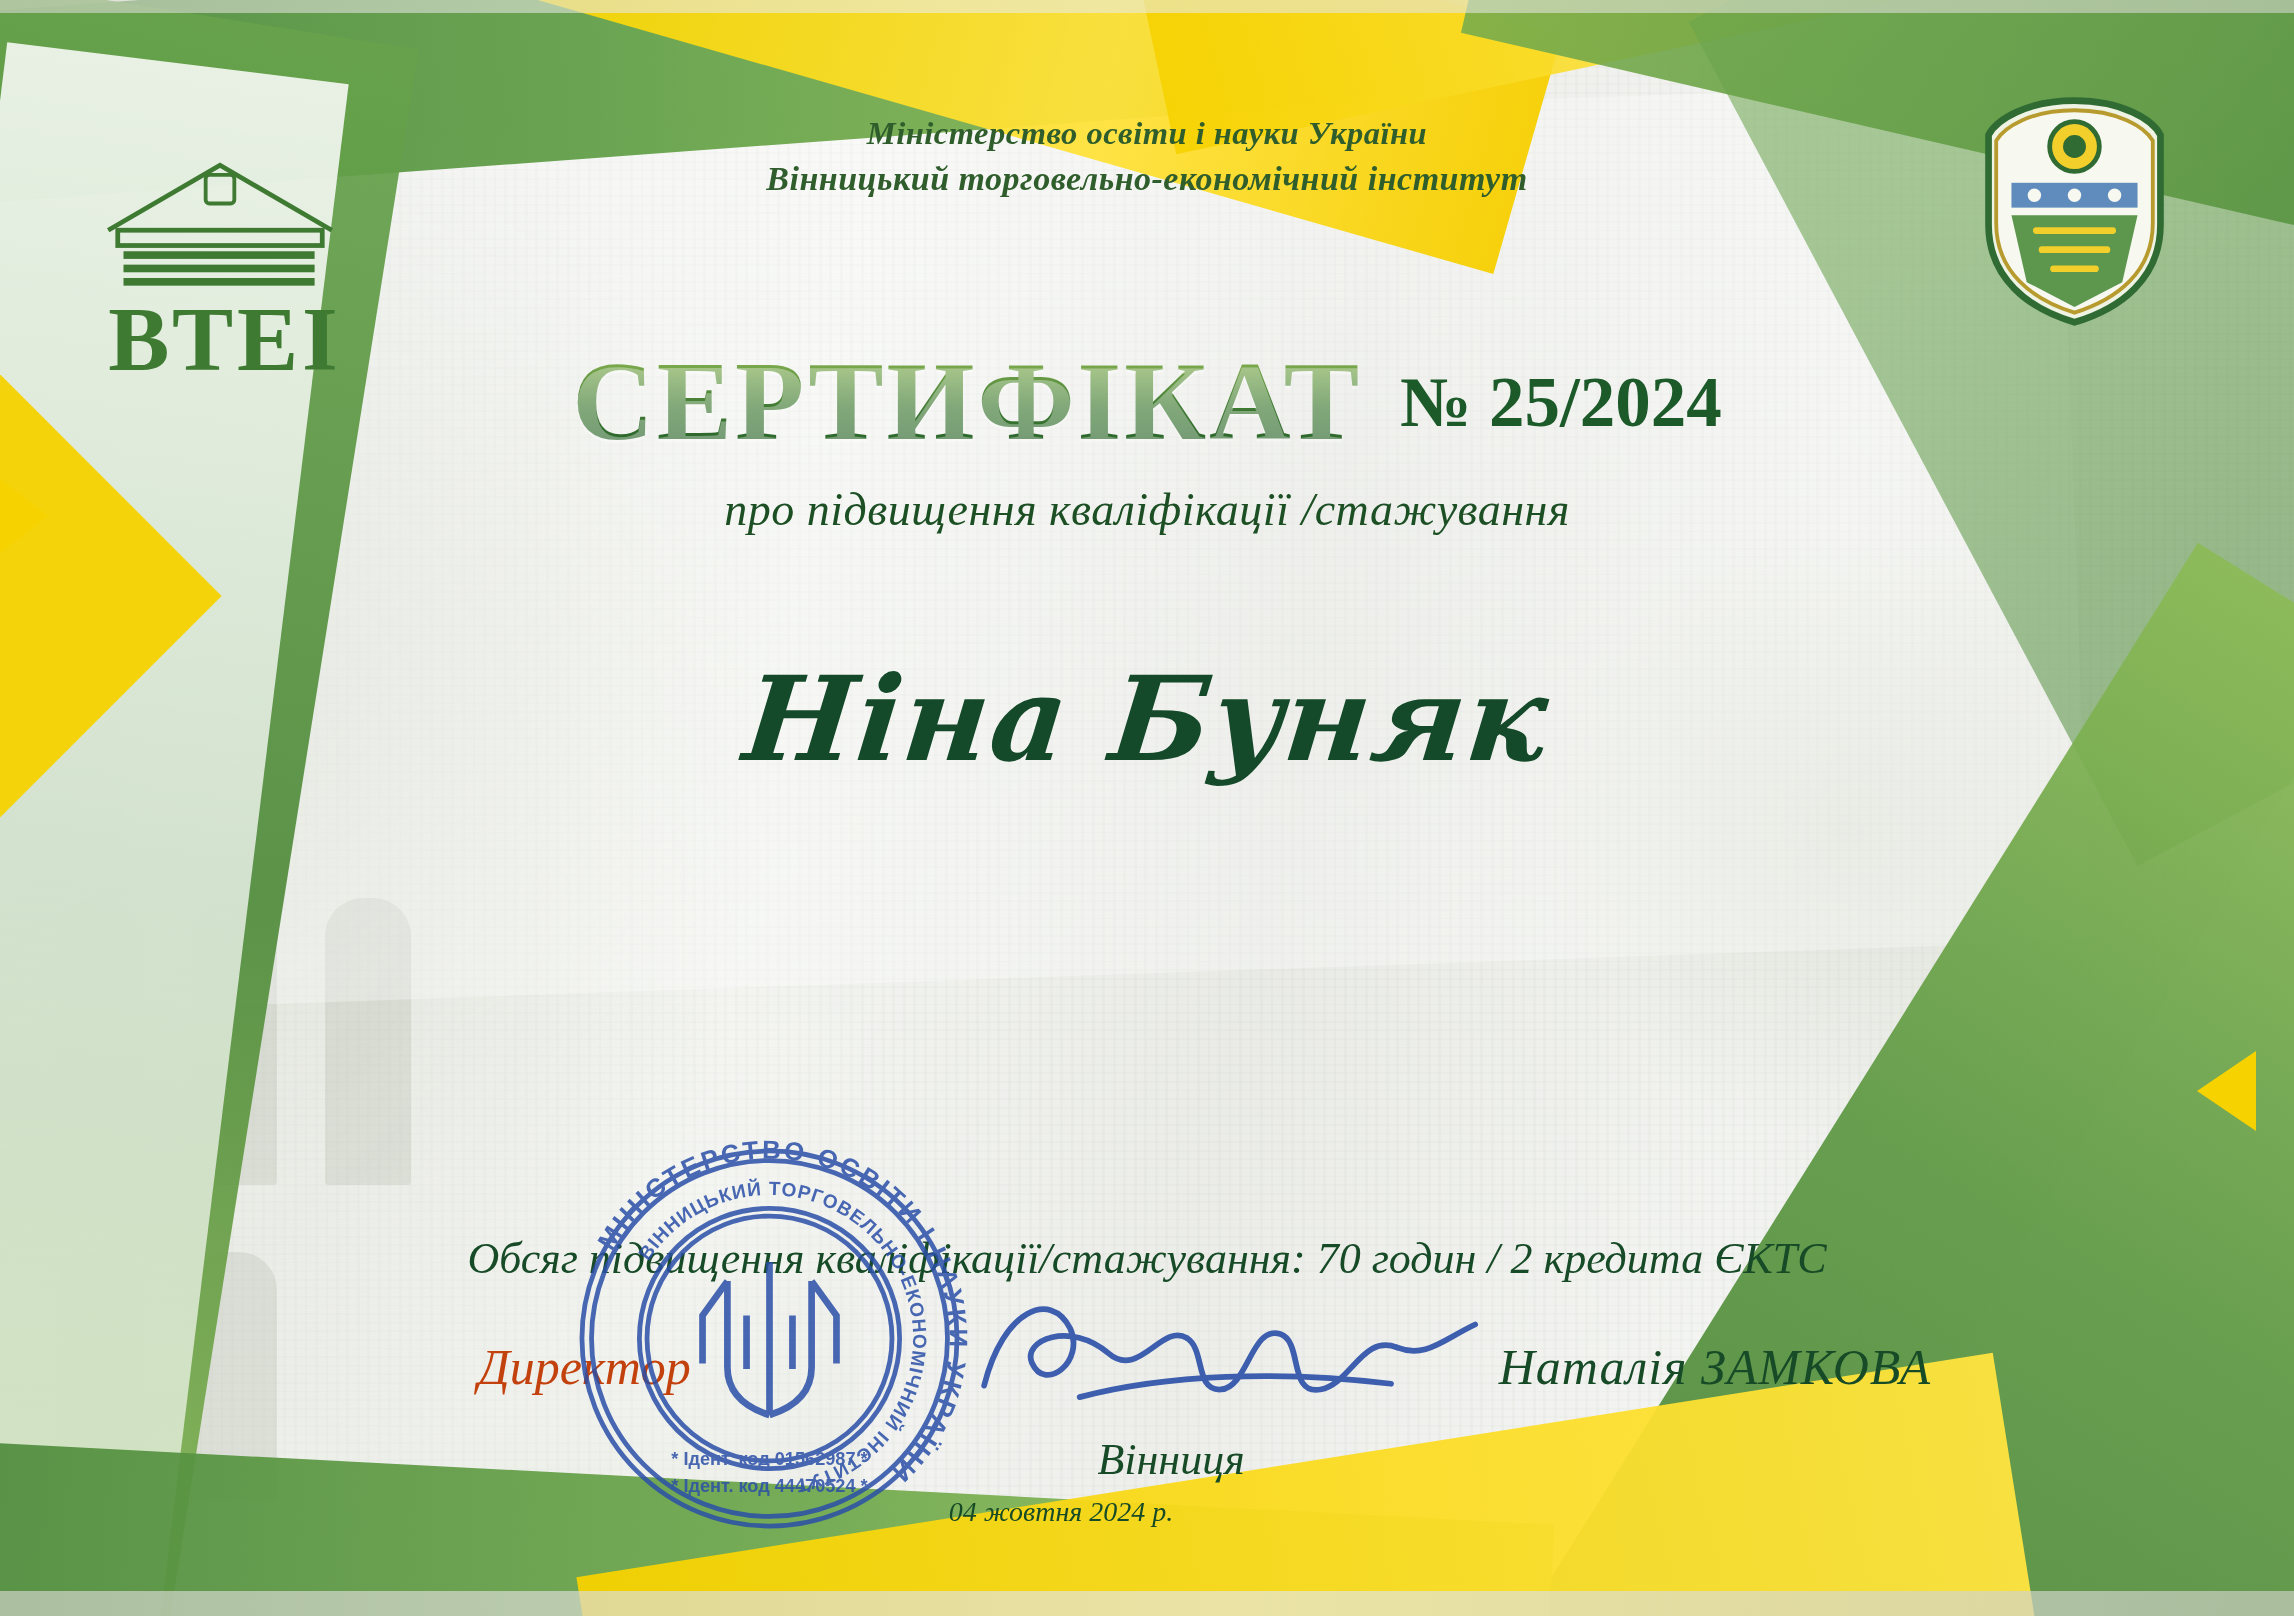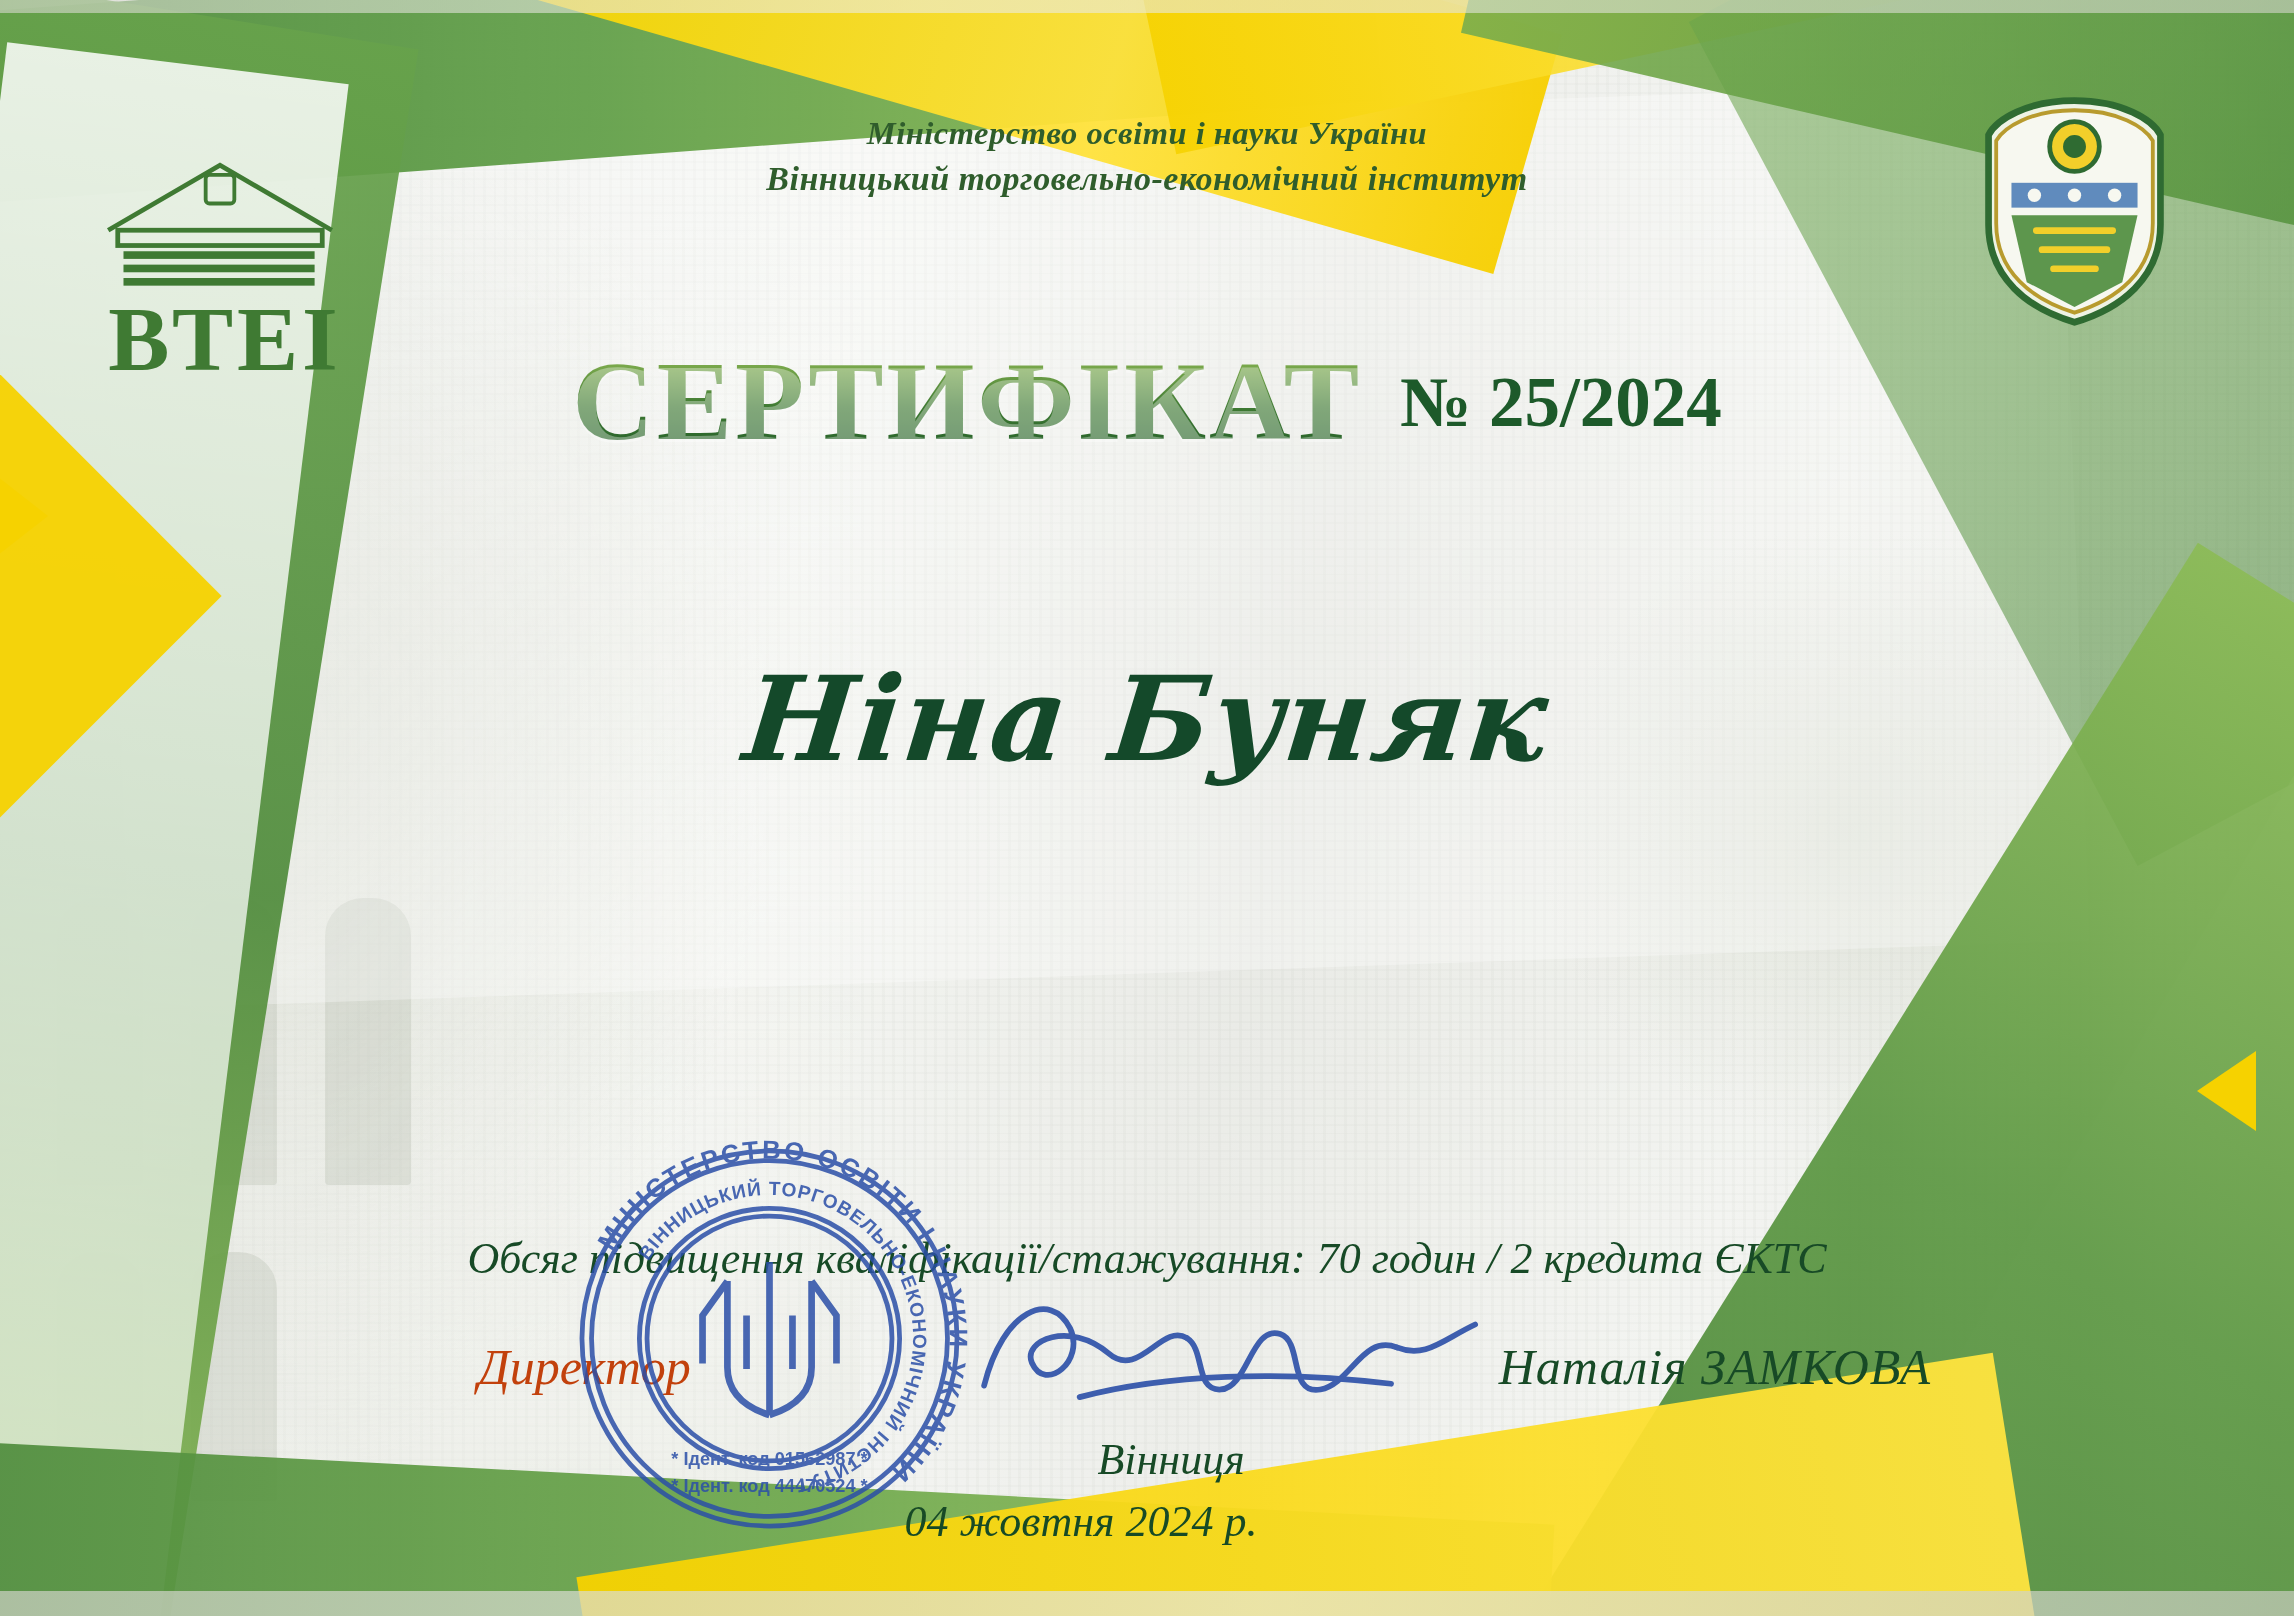--- a/index.html
+++ b/index.html
@@ -327,23 +327,22 @@
     color: #174a26;
     margin-left: 24px;
   }
   .city-date {
     position: absolute;
     top: 1496px;
     left: 0;
     width: 2122px;
     text-align: center;
     font-style: italic;
-    font-size: 44px;
+    font-size: 28px;
     color: #174a26;
-    padding-left: 20px;
   }
 
   
   .stamp {
     position: absolute;
     left: 559px;
     top: 1128px;
     width: 421px;
     height: 421px;
     opacity: .85;
@@ -437,20 +436,21 @@
     <div class="ministry">
       <div>Міністерство освіти і науки України</div>
       <div>Вінницький торговельно-економічний інститут</div>
     </div>
 
     <div class="title-row">
       <span class="title-main">СЕРТИФІКАТ</span>
       <span class="title-number">№ 25/2024</span>
     </div>
 
+    <div class="subtitle">про  підвищення кваліфікації /стажування</div>
 
     <div class="recipient">Ніна Буняк</div>
 
 
     <div class="volume">Обсяг підвищення кваліфікації/стажування: 70 годин / 2 кредита ЄКТС</div>
 
     <div class="sign-title">Директор</div>
     <div class="sign-name">Наталія ЗАМКОВА</div>
 
     <div class="city">Вінниця</div>

